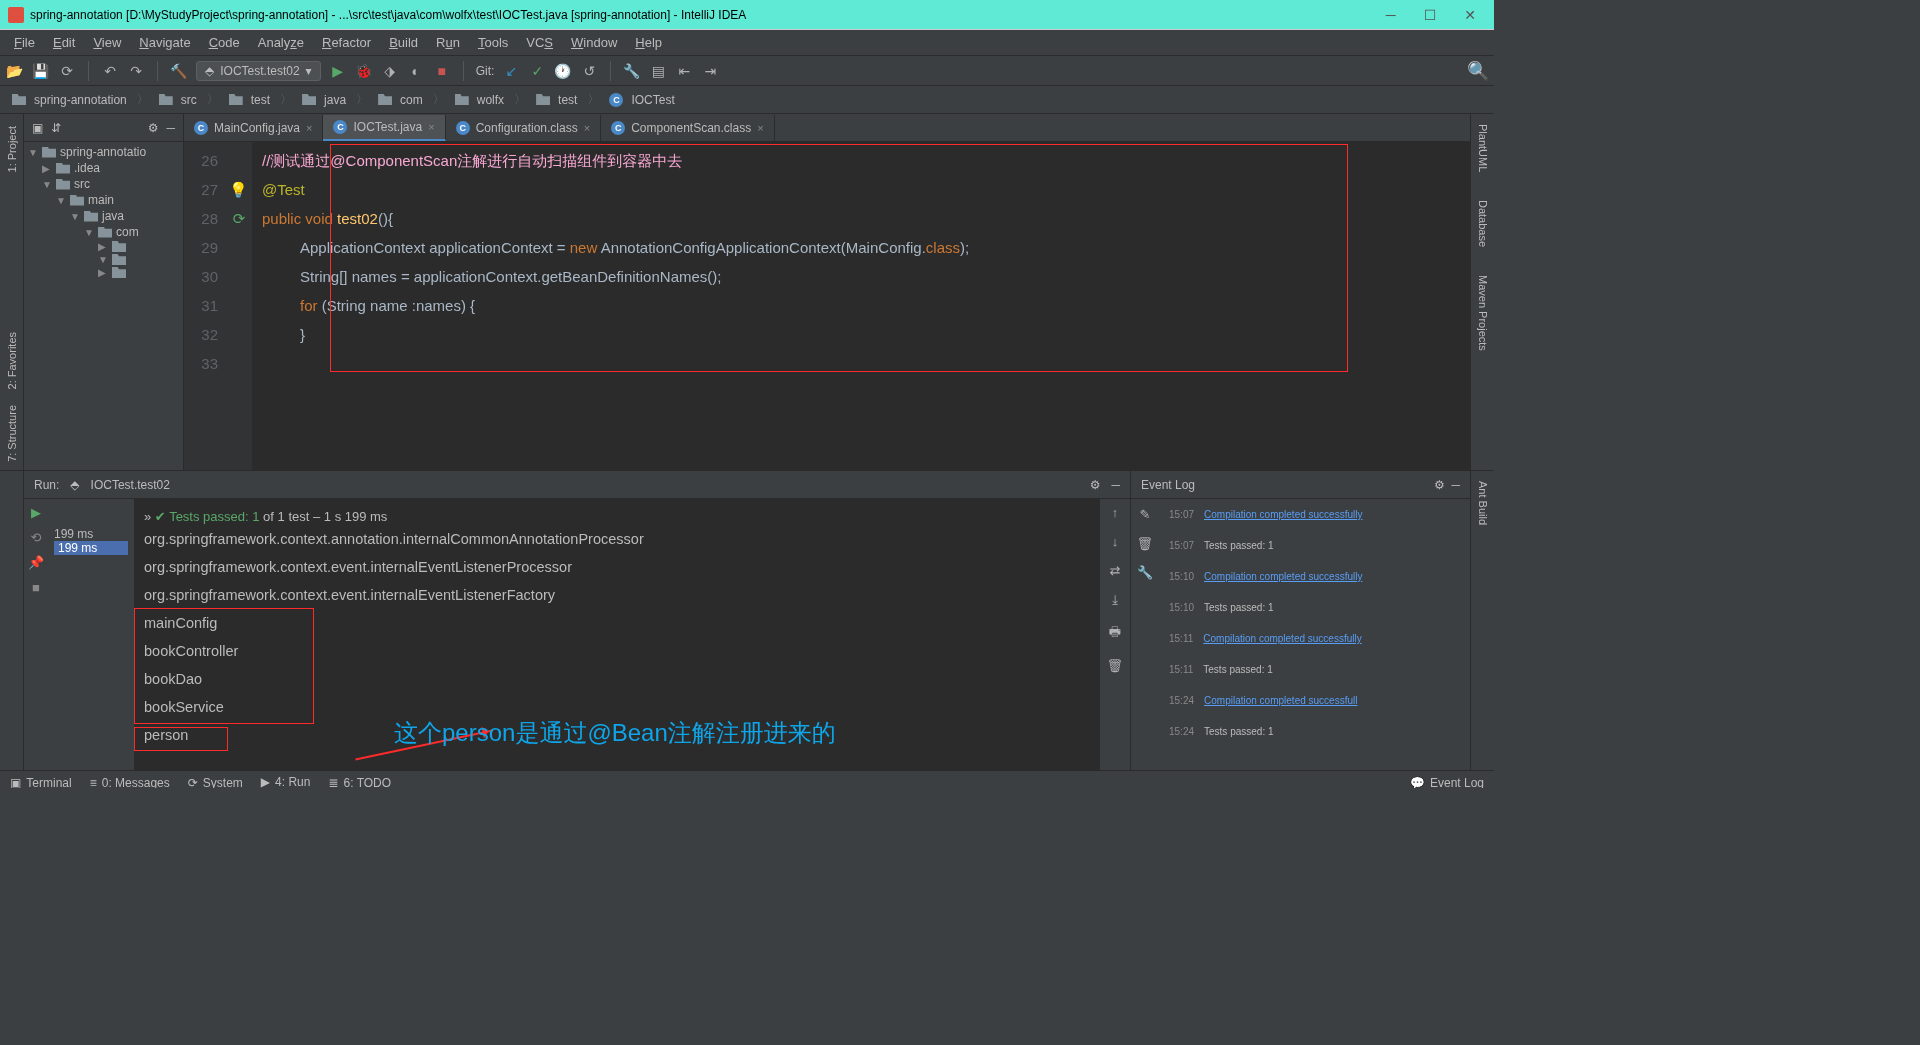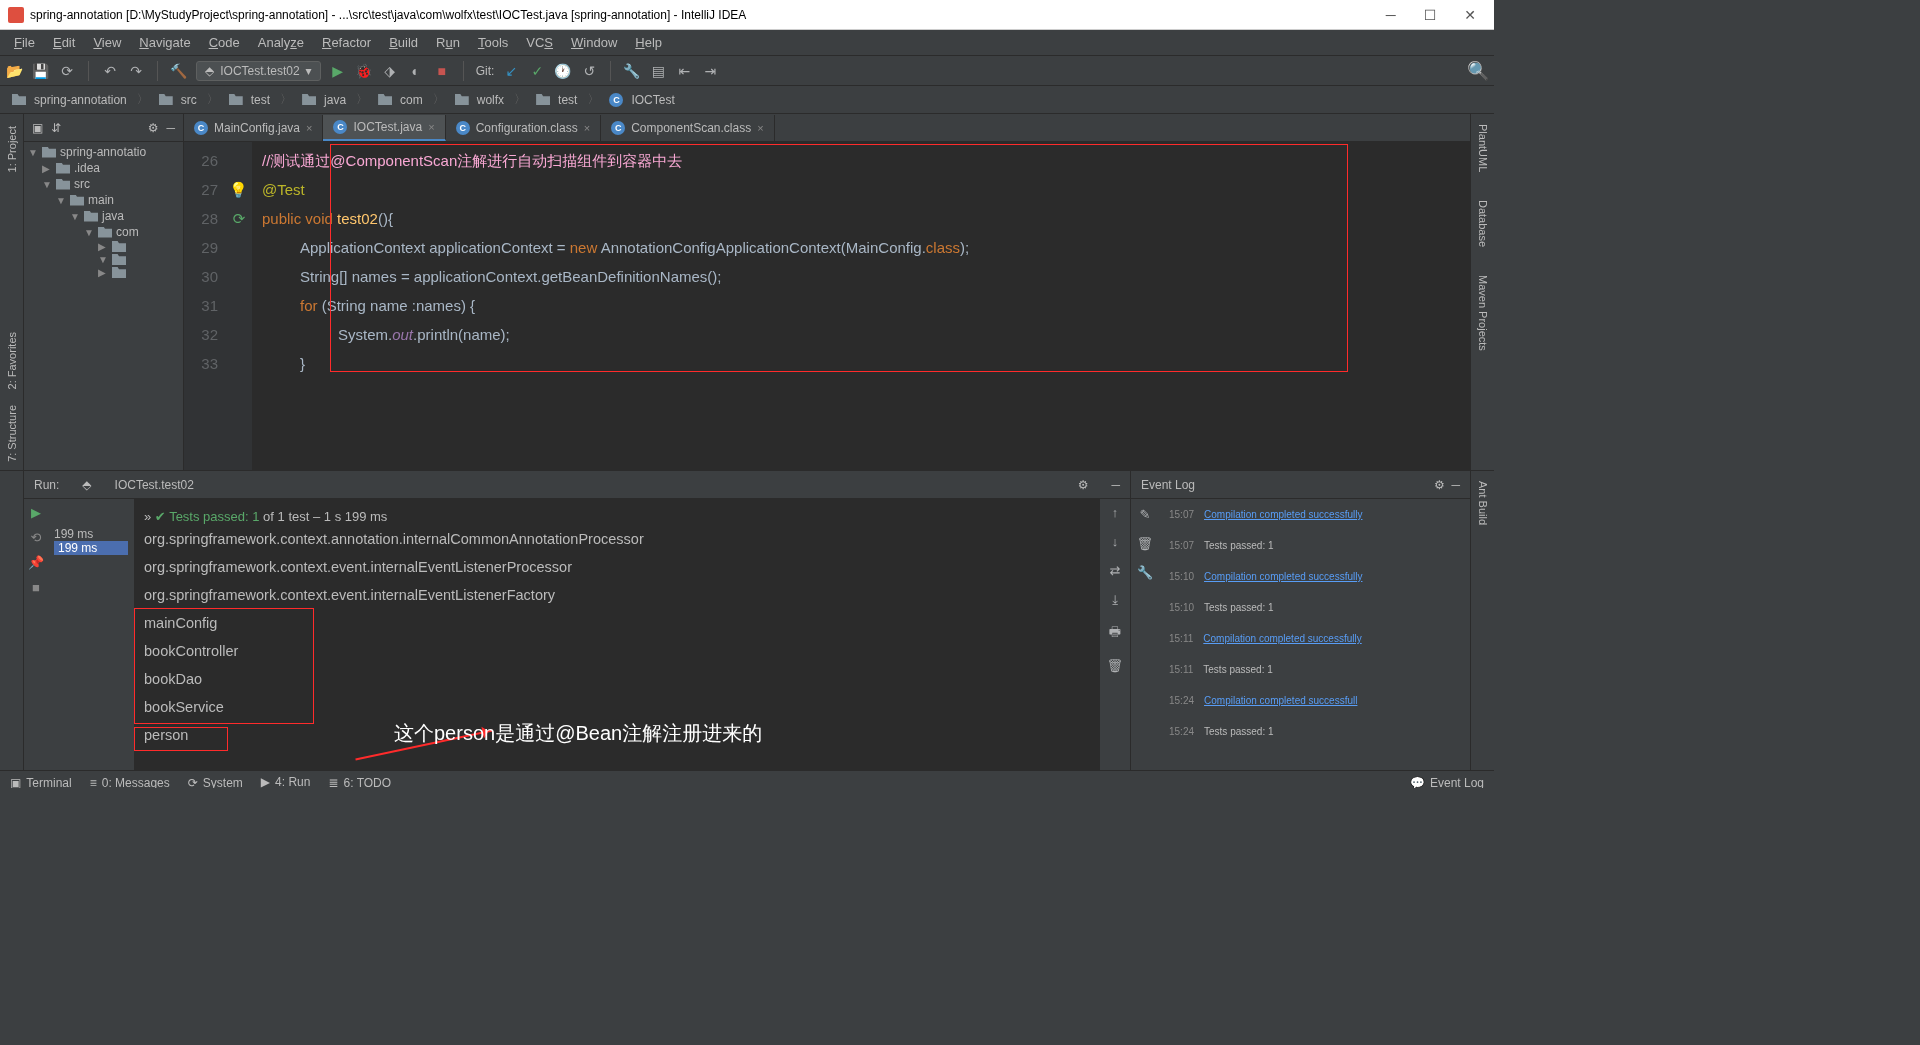--- a/index.html
+++ b/index.html
@@ -1,17 +1,17 @@
 <!DOCTYPE html>
 <html><head>
 <meta charset="utf-8">
 <style>
 * { margin:0; padding:0; box-sizing:border-box; font-family:"Segoe UI",Arial,sans-serif; }
 body { background:#3c3f41; color:#bbb; font-size:13px; overflow:hidden; width:1494px; height:788px; }
-.titlebar { height:30px; background:#ffffff; color:#000; display:flex; align-items:center; padding:0 8px; border-bottom:1px solid #ccc; }
+.titlebar { height:30px; background:#5eead4; color:#000; display:flex; align-items:center; padding:0 8px; border-bottom:1px solid #ccc; }
 .titlebar .ij-icon { width:16px; height:16px; background:#de4f3f; margin-right:6px; border-radius:2px; }
 .titlebar .title { flex:1; font-size:12px; }
 .titlebar .winbtns { display:flex; gap:28px; padding-right:10px; color:#555; font-size:14px; }
 .menubar { height:26px; background:#3c3f41; display:flex; align-items:center; padding:0 6px; gap:2px; border-bottom:1px solid #2b2b2b; }
 .menubar span { padding:2px 8px; cursor:pointer; }
 .menubar span u { text-decoration:underline; }
 .toolbar { height:30px; background:#3c3f41; display:flex; align-items:center; padding:0 6px; gap:8px; border-bottom:1px solid #2b2b2b; }
 .tb-sep { width:1px; height:20px; background:#555; margin:0 4px; }
 .tb-icon { width:18px; height:18px; display:flex; align-items:center; justify-content:center; color:#afb1b3; cursor:pointer; font-size:14px; }
 .tb-run { color:#59a869; }
@@ -43,32 +43,32 @@
 .code .ann { color:#bbb529; }
 .code .fn { color:#ffc66d; }
 .code .fld { color:#9876aa; font-style:italic; }
 .red-box { position:absolute; border:1px solid #ff2b2b; left:78px; top:2px; width:1018px; height:228px; pointer-events:none; }
 .hl-line { position:absolute; left:0; top:33px; right:0; height:29px; background:#323232; z-index:-1; }
 .breadcrumb-code { height:28px; padding:4px 18px; font-size:13px; color:#999; background:#2b2b2b; font-family:Consolas,monospace; }
 .right-gutter { width:24px; background:#3c3f41; border-left:1px solid #2b2b2b; display:flex; flex-direction:column; align-items:center; gap:20px; padding-top:6px; }
 .right-gutter .vtab { writing-mode:vertical-rl; font-size:11px; padding:4px 2px; cursor:pointer; }
 .bottom-panels { display:flex; height:300px; border-top:1px solid #2b2b2b; }
 .run-panel { flex:1; display:flex; flex-direction:column; background:#2b2b2b; }
-.run-header { height:28px; background:#3c3f41; display:flex; align-items:center; padding:0 10px; gap:23px; font-size:12px; border-bottom:1px solid #2b2b2b; }
+.run-header { height:28px; background:#3c3f41; display:flex; align-items:center; padding:0 10px; gap:11px; font-size:12px; border-bottom:1px solid #2b2b2b; }
 .run-header .title { color:#bbb; }
 .run-body { flex:1; display:flex; }
 .run-left { width:24px; background:#3c3f41; display:flex; flex-direction:column; align-items:center; gap:10px; padding-top:6px; }
 .run-mid { width:86px; background:#3c3f41; font-size:12px; padding:28px 6px 0; }
 .run-mid .sel { background:#4b6eaf; color:#fff; padding:0 4px; }
 .run-out { flex:1; position:relative; font-family:Consolas,monospace; font-size:14.5px; padding:0 10px; color:#bbb; line-height:28px; }
 .run-out .tests-line { position:absolute; top:4px; left:10px; font-size:13px; }
 .run-out .tests-line .ok { color:#59a869; }
 .run-right-icons { width:30px; background:#3c3f41; display:flex; flex-direction:column; align-items:center; gap:14px; padding-top:6px; color:#afb1b3; }
 .red-box2 { position:absolute; border:1px solid #ff2b2b; }
-.annot-text { position:absolute; color:#ffffff; font-size:20px; }
+.annot-text { position:absolute; color:#0ea5e9; font-size:24px; }
 .annot-arrow { position:absolute; width:140px; height:2px; background:#ff2b2b; }
 .annot-arrow::after { content:''; position:absolute; right:-2px; top:-5px; border:6px solid transparent; border-left-color:#ff2b2b; }
 .event-panel { width:340px; background:#3c3f41; border-left:1px solid #2b2b2b; display:flex; flex-direction:column; }
 .event-header { height:28px; display:flex; align-items:center; justify-content:space-between; padding:0 10px; font-size:12px; border-bottom:1px solid #2b2b2b; }
 .event-list { flex:1; overflow:hidden; }
 .event-row { display:flex; align-items:center; gap:10px; padding:10px 10px; font-size:10px; }
 .event-row .time { color:#888; }
 .event-row .link { color:#589df6; text-decoration:underline; cursor:pointer; }
 .event-icons { width:28px; display:flex; flex-direction:column; align-items:center; gap:14px; padding-top:8px; color:#afb1b3; }
 .event-body { display:flex; flex:1; }
@@ -276,21 +276,20 @@
         <div style="color:#59a869">⟳</div>
       </div>
       <div class="code">
         <div class="hl-line"></div>
         <div><span class="cmt">//测试通过@ComponentScan注解进行自动扫描组件到容器中去</span></div>
         <div><span class="ann">@Test</span></div>
         <div><span class="kw">public </span><span class="kw">void </span><span class="fn">test02</span><span>(){</span></div>
         <div style="padding-left:38px"><span>ApplicationContext applicationContext = </span><span class="kw">new </span><span>AnnotationConfigApplicationContext(MainConfig.</span><span class="kw">class</span><span>);</span></div>
         <div style="padding-left:38px"><span>String[] names = applicationContext.getBeanDefinitionNames();</span></div>
         <div style="padding-left:38px"><span class="kw">for </span><span>(String name :names) {</span></div>
-        <div style="padding-left:76px"><span>System.</span><span class="fld">out</span><span>.println(name);</span></div>
         <div style="padding-left:38px"><span>}</span></div>
         <div class="red-box"></div>
       </div>
     </div>
   </div>
 
   <div class="right-gutter">
     <div class="vtab">PlantUML</div>
     <div class="vtab">Database</div>
     <div class="vtab">Maven Projects</div>

